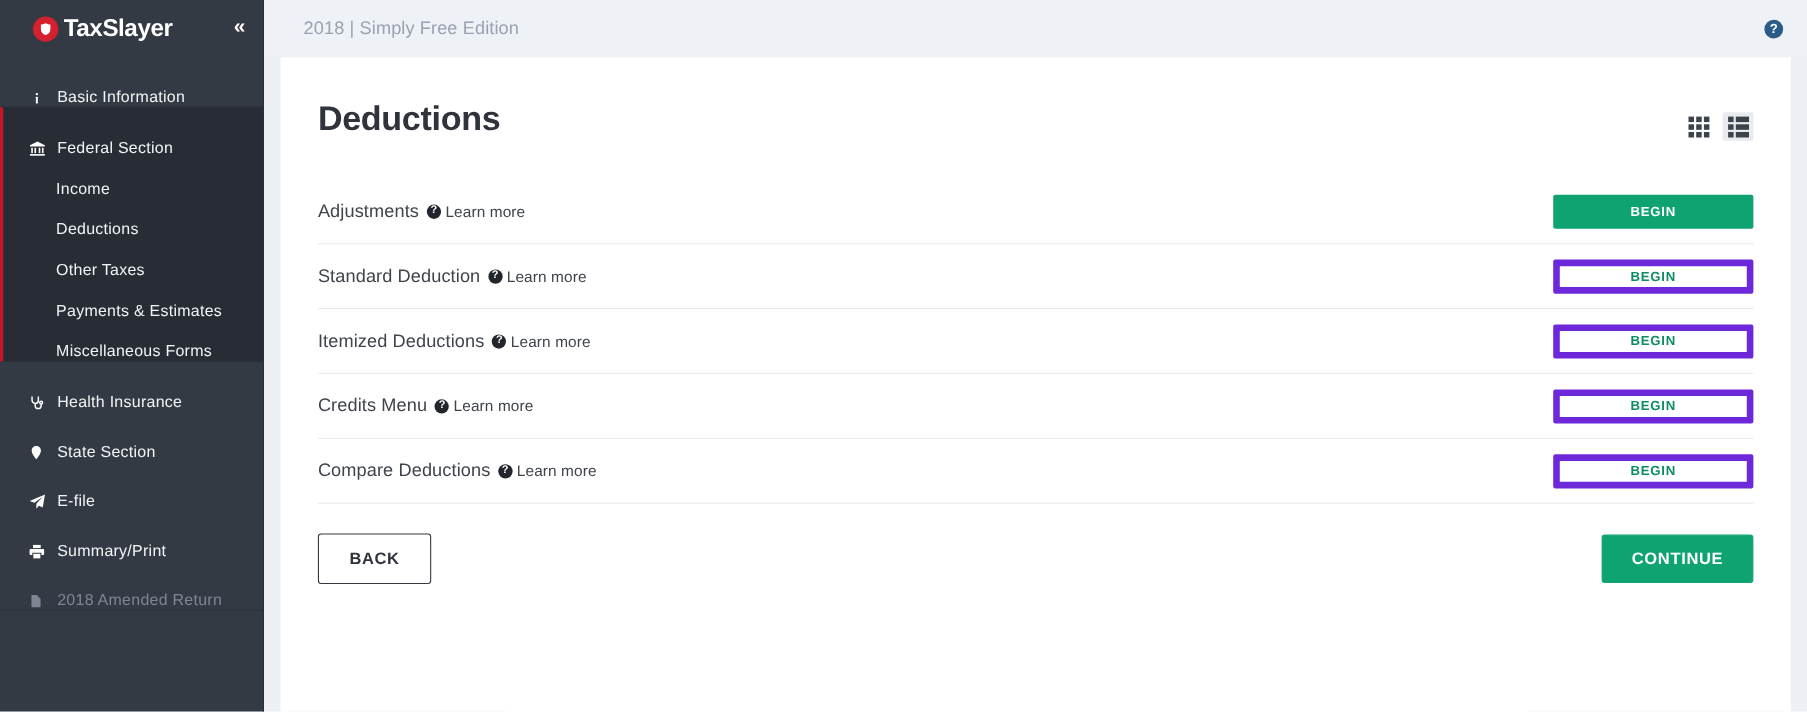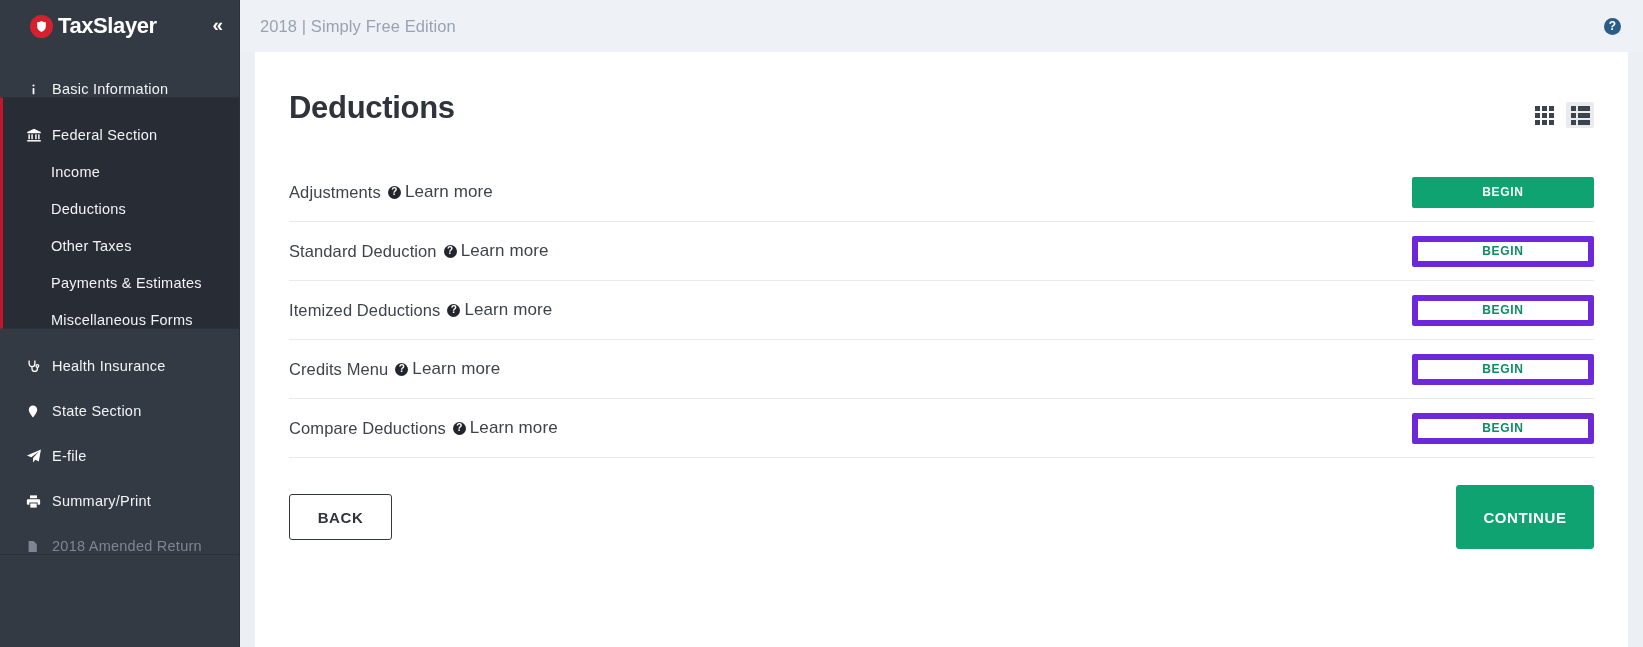--- a/index.html
+++ b/index.html
@@ -129,21 +129,21 @@
     flex-direction: column;
     position: relative;
   }
 
   .topbar {
     height: 52px;
     min-height: 52px;
     background: #eef1f5;
     display: flex;
     align-items: center;
-    padding: 0 22px 0 20px;
+    padding: 0 22px 0 36px;
   }
 
   .topbar-title {
     color: #9aa2b1;
     font-size: 16.5px;
     letter-spacing: 0.1px;
   }
 
   .help-icon {
     margin-left: auto;
@@ -255,21 +255,21 @@
     display: inline-flex;
     align-items: center;
     justify-content: center;
     margin: 0 4px 0 7px;
     line-height: 1;
     cursor: pointer;
     flex: none;
   }
 
   .learn-more {
-    font-size: 17px;
+    font-size: 14px;
     color: #3f444c;
     cursor: pointer;
     letter-spacing: 0.1px;
   }
 
   .begin-btn {
     margin-left: auto;
     width: 182px;
     height: 31px;
     border: 6px solid #6d28d9;
@@ -313,21 +313,21 @@
     align-items: center;
     justify-content: center;
     cursor: pointer;
     border-radius: 3px;
     font-family: "Liberation Sans", sans-serif;
   }
 
   .continue-btn {
     margin-left: auto;
     width: 138px;
-    height: 64px;
+    height: 44px;
     background: #0ea371;
     border: 1px solid #0ea371;
     color: #ffffff;
     font-size: 15px;
     font-weight: bold;
     letter-spacing: 0.6px;
     display: flex;
     align-items: center;
     justify-content: center;
     cursor: pointer;

